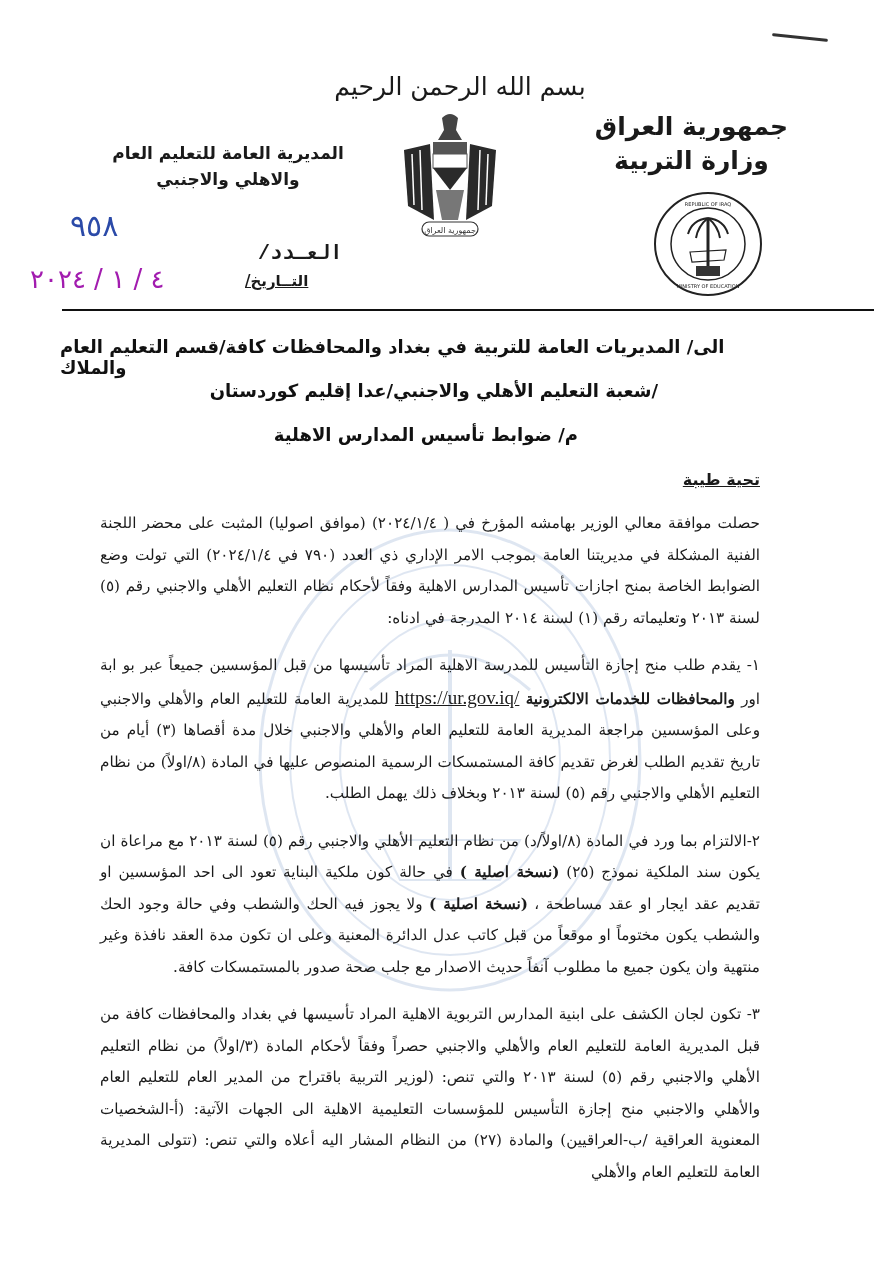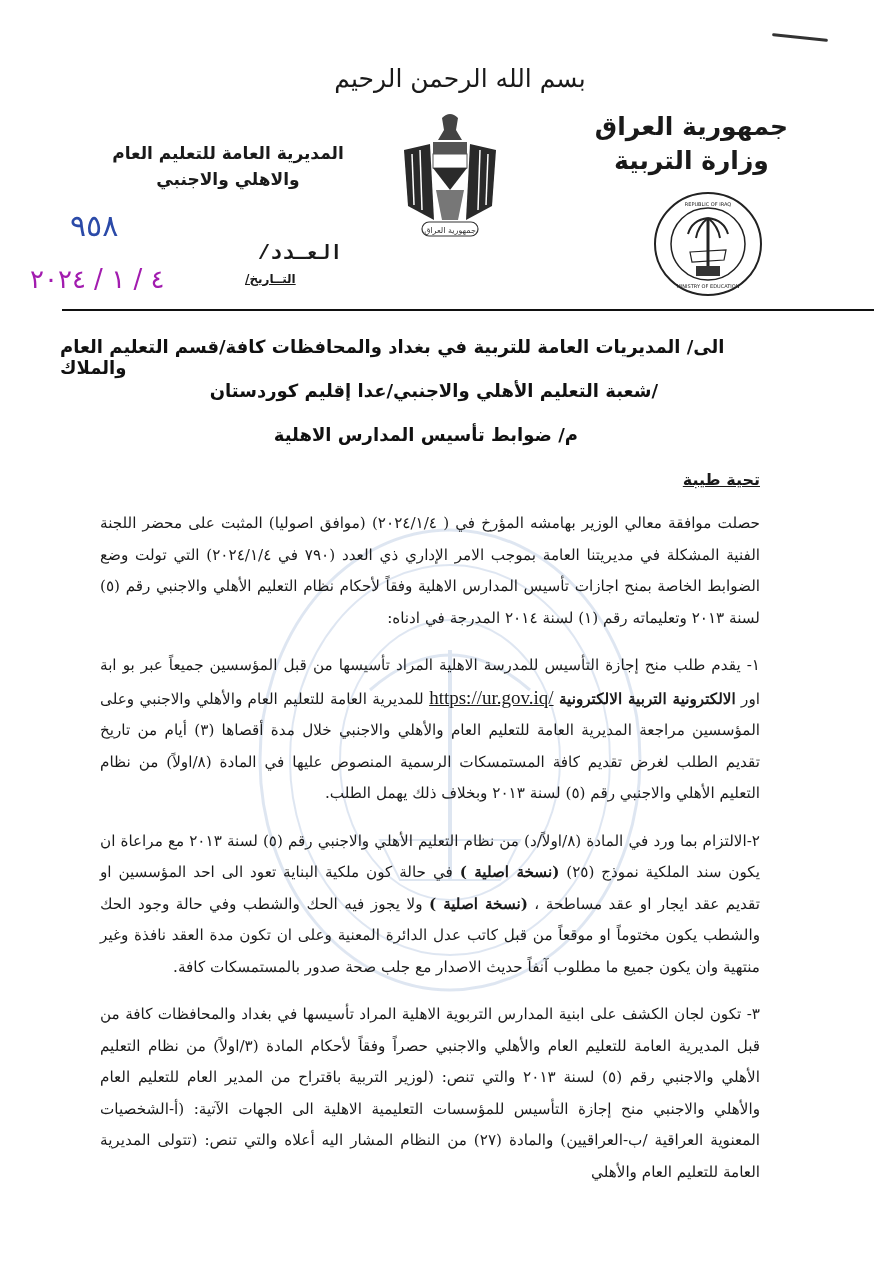--- a/index.html
+++ b/index.html
@@ -3,30 +3,30 @@
   <meta charset="utf-8">
   <style>
     html, body { margin: 0; padding: 0; }
     body {
       width: 884px; height: 1280px; background: #ffffff; position: relative; overflow: hidden;
       font-family: "DejaVu Sans", sans-serif; color: #1a1a1a;
     }
     .page { position: absolute; inset: 0; }
     .scan-mark { position: absolute; left: 772px; top: 36px; width: 56px; height: 3px; background: #333; transform: rotate(6deg); border-radius: 2px; }
 
-    .basmala { position: absolute; left: 330px; top: 64px; width: 260px; text-align: center; font-family: "DejaVu Serif", serif; font-size: 25px; direction: rtl; }
+    .basmala { position: absolute; left: 330px; top: 72px; width: 260px; text-align: center; font-family: "DejaVu Serif", serif; font-size: 25px; direction: rtl; }
 
     .hdr-right { position: absolute; right: 96px; top: 110px; text-align: center; direction: rtl; font-family: "DejaVu Sans", sans-serif; font-weight: bold; font-size: 25px; line-height: 34px; }
     .hdr-left { position: absolute; left: 108px; top: 116px; width: 240px; text-align: center; direction: rtl; font-weight: bold; font-size: 17px; line-height: 26px; margin-top: 24px; }
 
     .eagle { position: absolute; left: 400px; top: 110px; width: 100px; height: 135px; }
     .seal { position: absolute; left: 652px; top: 190px; width: 112px; height: 108px; }
 
     .num-label { position: absolute; left: 258px; top: 240px; direction: rtl; font-weight: bold; font-size: 20px; font-family: Liberation Mono, monospace; }
-    .date-label { position: absolute; left: 245px; top: 272px; direction: rtl; font-weight: bold; font-size: 12px; text-decoration: underline; }
+    .date-label { position: absolute; left: 245px; top: 272px; direction: rtl; font-weight: bold; font-size: 15px; text-decoration: underline; }
     .hand-num { position: absolute; left: 70px; top: 208px; font-family: Liberation Serif, serif; font-size: 30px; color: #2b4aa8; letter-spacing: 18px; direction: rtl; }
     .hand-date { position: absolute; left: 30px; top: 264px; font-size: 26px; color: #a21caf; letter-spacing: 14px; direction: rtl; }
     .hdr-rule { position: absolute; left: 62px; top: 309px; width: 812px; height: 2px; background: #111; }
 
     .addr { position: absolute; left: 60px; right: 56px; direction: rtl; text-align: center; font-weight: bold; font-size: 18px; color: #111; }
     .addr.l1 { top: 336px; text-align: left; padding-right: 60px; }
     .addr.l2 { top: 380px; text-align: right; padding-right: 170px; }
     .addr.l3 { top: 424px; text-align: right; padding-right: 250px; }
 
     .greeting { position: absolute; right: 124px; top: 470px; direction: rtl; font-weight: bold; font-size: 16px; text-decoration: underline; }
@@ -103,21 +103,21 @@
 
   <div class="addr l1">الى/ المديريات العامة للتربية في  بغداد والمحافظات كافة/قسم التعليم العام والملاك</div>
   <div class="addr l2">/شعبة التعليم الأهلي والاجنبي/عدا إقليم كوردستان</div>
   <div class="addr l3">م/ ضوابط تأسيس المدارس الاهلية</div>
 
   <div class="greeting">تحية طيبة</div>
 
   <div class="body">
     <p>حصلت موافقة معالي الوزير بهامشه المؤرخ في ( ٢٠٢٤/١/٤) (موافق اصوليا) المثبت على محضر اللجنة الفنية المشكلة في مديريتنا العامة بموجب الامر الإداري ذي العدد (٧٩٠ في ٢٠٢٤/١/٤) التي تولت وضع الضوابط الخاصة بمنح اجازات تأسيس المدارس الاهلية  وفقاً لأحكام نظام التعليم الأهلي والاجنبي  رقم (٥) لسنة ٢٠١٣  وتعليماته رقم (١) لسنة ٢٠١٤ المدرجة في ادناه:</p>
     <p>
-      <span>١- يقدم  طلب منح إجازة التأسيس للمدرسة الاهلية المراد تأسيسها من قبل المؤسسين جميعاً عبر بو ابة اور </span><span class="b">الالكترونية التربية الالكترونية</span>
+      <span>١- يقدم  طلب منح إجازة التأسيس للمدرسة الاهلية المراد تأسيسها من قبل المؤسسين جميعاً عبر بو ابة اور </span><span class="b">والمحافظات للخدمات الالكترونية</span>
       <span class="url">https://ur.gov.iq/</span><span> للمديرية العامة للتعليم العام والأهلي والاجنبي وعلى المؤسسين مراجعة المديرية العامة للتعليم العام والأهلي والاجنبي خلال مدة أقصاها (٣) أيام من تاريخ تقديم الطلب لغرض تقديم كافة المستمسكات الرسمية المنصوص عليها في المادة (٨/اولاً) من نظام التعليم الأهلي والاجنبي رقم (٥) لسنة ٢٠١٣ وبخلاف ذلك يهمل الطلب.</span>
     </p>
     <p>
       <span>٢-الالتزام بما ورد في المادة (٨/اولاً/د) من نظام التعليم الأهلي والاجنبي رقم (٥) لسنة ٢٠١٣ مع مراعاة ان يكون سند الملكية نموذج (٢٥) </span><span class="b">(نسخة اصلية )</span><span> في حالة كون ملكية البناية تعود الى احد المؤسسين او تقديم عقد ايجار او عقد مساطحة ، </span><span class="b">(نسخة اصلية )</span><span> ولا يجوز فيه الحك والشطب وفي حالة وجود الحك والشطب يكون مختوماً او موقعاً من قبل كاتب عدل الدائرة المعنية وعلى ان تكون مدة العقد نافذة وغير منتهية وان يكون جميع ما مطلوب آنفاً حديث الاصدار مع جلب صحة صدور بالمستمسكات كافة.</span>
     </p>
     <p>٣- تكون لجان الكشف على ابنية المدارس التربوية الاهلية المراد تأسيسها في بغداد والمحافظات كافة من قبل المديرية العامة للتعليم العام والأهلي والاجنبي حصراً وفقاً لأحكام المادة (٣/اولاً) من نظام التعليم الأهلي والاجنبي رقم (٥) لسنة ٢٠١٣ والتي تنص: (لوزير التربية باقتراح من المدير العام للتعليم العام والأهلي والاجنبي منح إجازة التأسيس للمؤسسات التعليمية الاهلية الى الجهات الآتية: (أ-الشخصيات المعنوية العراقية /ب-العراقيين) والمادة (٢٧) من النظام المشار اليه أعلاه والتي تنص: (تتولى المديرية العامة للتعليم العام والأهلي</p>
   </div>
 
 </div>
 

